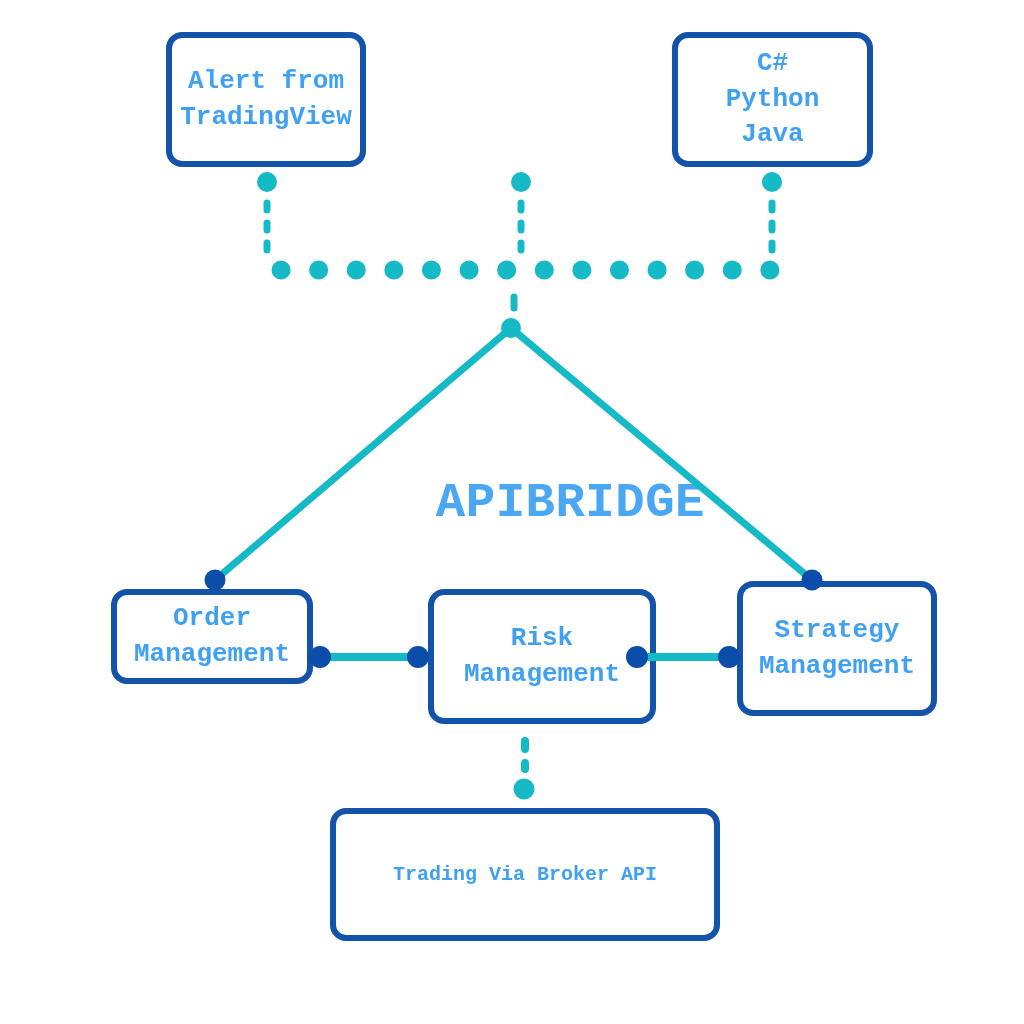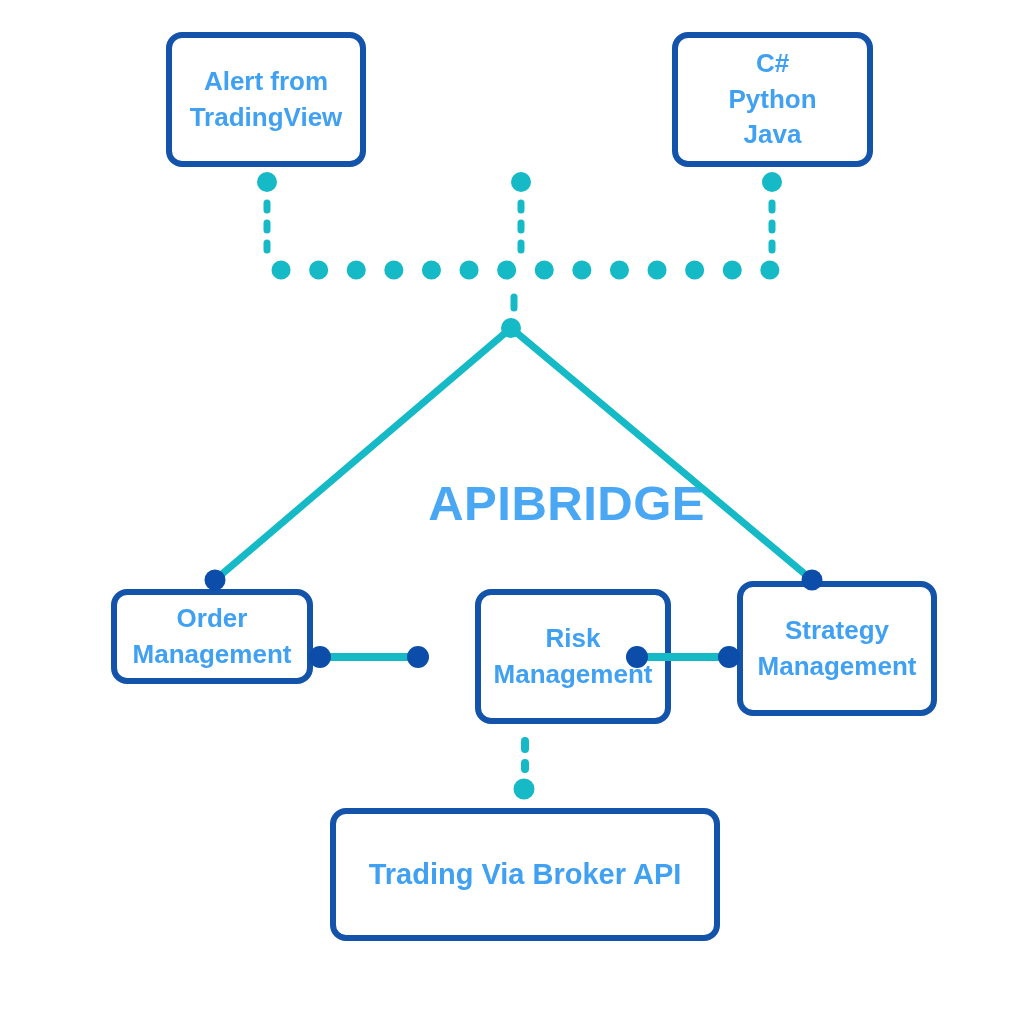--- a/index.html
+++ b/index.html
@@ -1,33 +1,33 @@
 <!DOCTYPE html>
 <html><head>
 <meta charset="utf-8">
 <style>
   html,body{margin:0;padding:0;background:#ffffff;}
   .canvas{
     position:relative;width:1024px;height:1024px;background:#ffffff;
-    font-family:Liberation Sans, sans-serif;overflow:hidden;
+    font-family:Liberation Mono, monospace;overflow:hidden;
   }
   .node{
     position:absolute;box-sizing:border-box;background:#ffffff;
     border:6px solid #1353a9;border-radius:16px;
     display:flex;align-items:center;justify-content:center;text-align:center;
     color:#40a0f2;font-weight:bold;
   }
   .node .label{white-space:pre-line;display:block;width:100%;}
   .src,.mod{font-size:26px;line-height:1.38;}
-  .out{font-size:29px;line-height:1.3;}
+  .out{font-size:20px;line-height:1.3;}
   #n-src1{left:166px;top:32px;width:200px;height:135px;}
   #n-src2{left:420px;top:32px;width:203px;height:135px;}
   #n-src3{left:672px;top:32px;width:201px;height:135px;}
   #n-mod1{left:111px;top:589px;width:202px;height:95px;}
-  #n-mod2{left:428px;top:589px;width:196px;height:135px;margin-left:47px;}
+  #n-mod2{left:428px;top:589px;width:228px;height:135px;}
   #n-mod3{left:737px;top:581px;width:200px;height:135px;}
   #n-out{left:330px;top:808px;width:390px;height:133px;}
   .title{
     position:absolute;left:305px;top:467px;width:400px;text-align:right;
     font-size:49px;font-weight:bold;color:#4aa7f3;letter-spacing:0.5px;margin-top:8px;
   }
   svg.connectors{position:absolute;left:0;top:0;pointer-events:none;}
   .teal-dash{stroke:#16bac6;stroke-width:7px;stroke-linecap:round;stroke-dasharray:7 13;fill:none;}
   .teal-dotrow{stroke:#16bac6;stroke-width:19px;stroke-linecap:round;stroke-dasharray:0.1 37.5;fill:none;}
   .teal-solid{stroke:#16bac6;stroke-width:7px;stroke-linecap:round;fill:none;}

